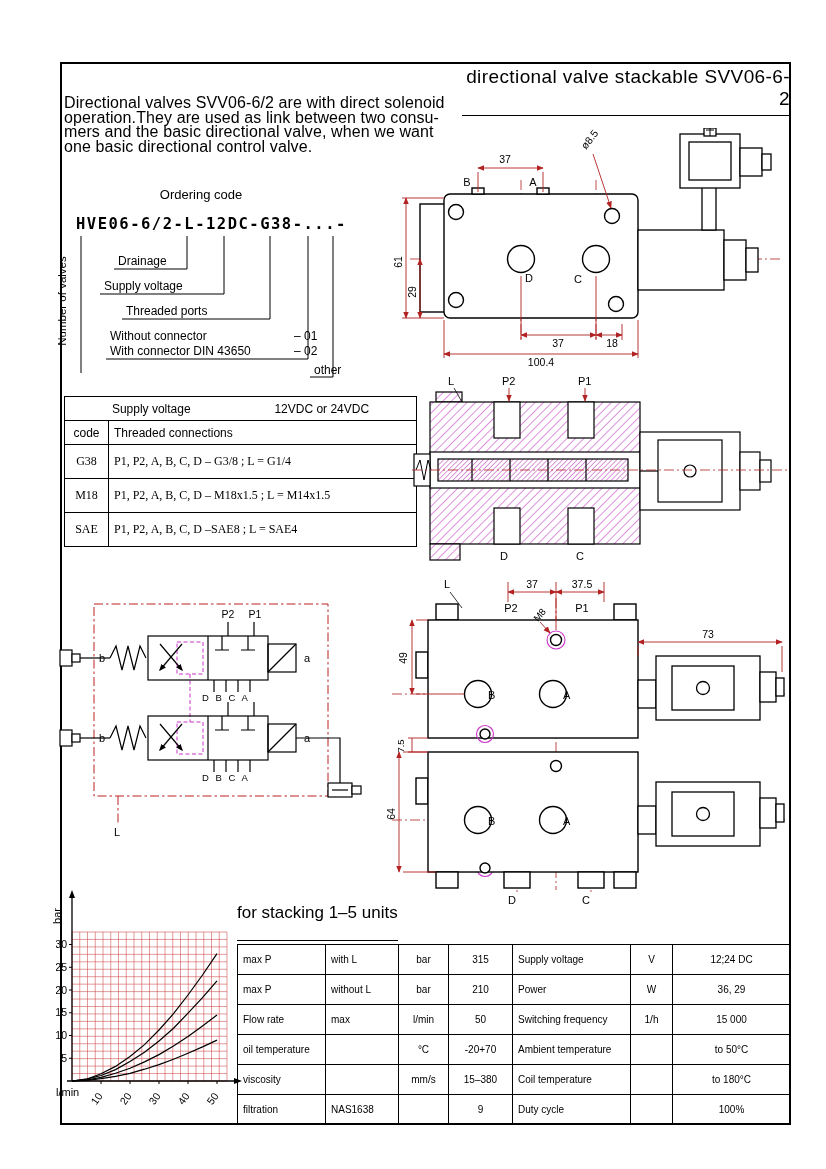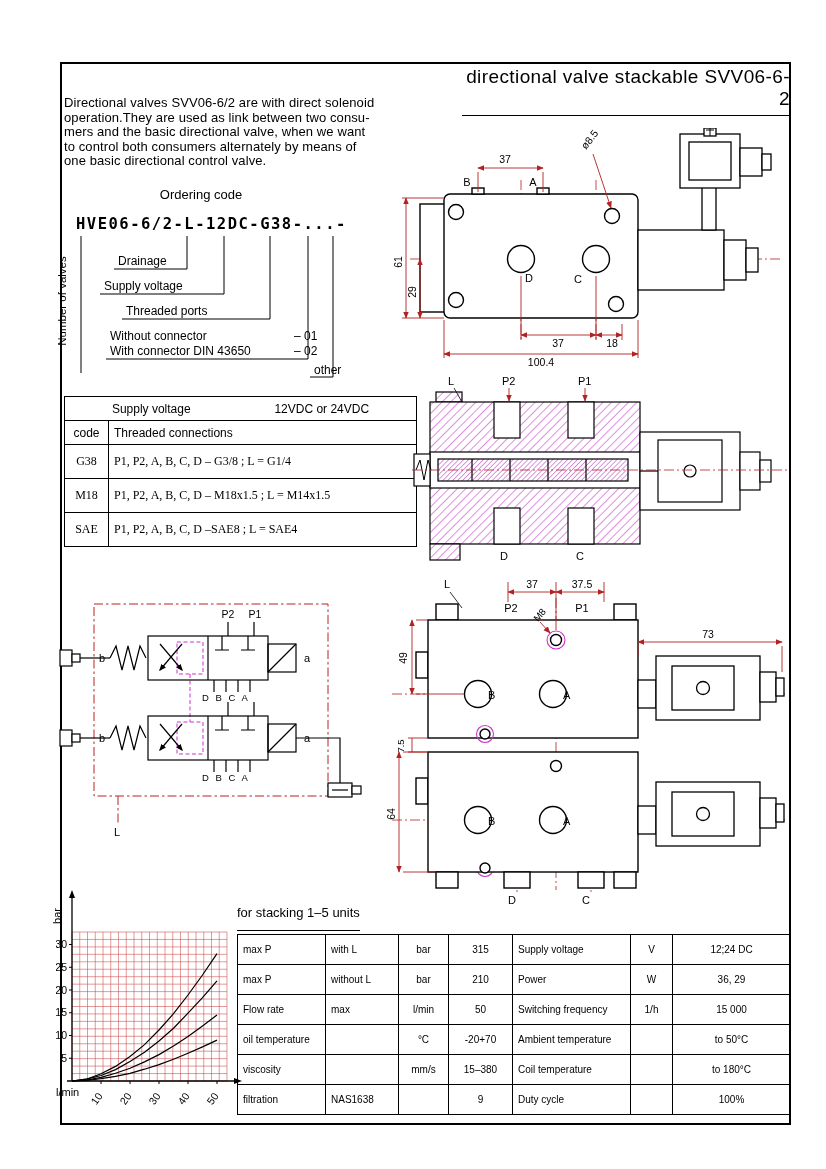--- a/index.html
+++ b/index.html
@@ -2,32 +2,32 @@
 <html><head>
 <meta charset="utf-8">
 <style>
   * { margin:0; padding:0; box-sizing:border-box; }
   html,body { background:#fff; }
   body { width:826px; height:1169px; position:relative; font-family:"Liberation Sans",sans-serif; color:#000; overflow:hidden; }
   .abs { position:absolute; }
   .page-frame { position:absolute; left:60px; top:62px; width:731px; height:1063px; border:2px solid #000; }
   .page-title-wrap { left:462px; top:66px; width:328px; text-align:right; border-bottom:1.6px solid #000; padding-bottom:5px; }
   .page-title { font-size:19px; letter-spacing:0.4px; }
-  .intro { left:64px; top:96px; font-size:13px; line-height:14.6px; letter-spacing:0.1px; }
+  .intro { left:64px; top:96px; font-size:16px; line-height:14.6px; letter-spacing:0.1px; }
   svg text { font-family:"Liberation Sans",sans-serif; fill:#000; }
   .code-text { font-family:"DejaVu Sans Mono",monospace; font-weight:bold; font-size:15.5px; letter-spacing:1.5px; }
   .supply-table { border-collapse:collapse; }
   .supply-table td { border:1px solid #000; font-size:12px; padding:1px 5px; vertical-align:middle; }
   .supply-table .c-code { width:44px; text-align:center; }
   .supply-table .c-desc { width:308px; }
   .supply-table .c-center { }
   .supply-table .h24 td { height:24px; }
   .supply-table .h34 td { height:34px;font-family:Liberation Serif, serif; }
   .sv-head { display:flex; justify-content:space-around; }
-  .specs-title { display:inline-block; font-size:13px; border-bottom:1px solid #000; padding-bottom:10px; margin-bottom:3px; }
+  .specs-title { display:inline-block; font-size:17px; border-bottom:1px solid #000; padding-bottom:17px; margin-bottom:3px; }
   .specs-table { border-collapse:collapse; table-layout:fixed; }
   .specs-table td { border:1px solid #000; font-size:10px; line-height:13.5px; padding:2px 5px; height:30px; vertical-align:middle; }
   .specs-table .cl { text-align:left; }
   .specs-table .cc { text-align:center; }
   .chart-wrap { left:56px; top:888px; width:186px; height:232px; }
   .chart-ylabel { position:absolute; left:-7px; top:22px; font-size:11px; transform:rotate(-90deg); }
   .chart-xlabel { position:absolute; left:0px; top:198px; font-size:11px; }
 </style>
 </head>
 <body>
@@ -35,21 +35,20 @@
 <div class="page-frame"></div>
 
 <div class="abs page-title-wrap">
   <span class="page-title">directional valve stackable SVV06-6-2</span>
 </div>
 
 <div class="abs intro">
   <div>Directional valves SVV06-6/2 are with direct solenoid</div>
   <div>operation.They are used as link between two consu-</div>
   <div>mers and the basic directional valve, when we want</div>
-  <div>to control both consumers alternately by means of</div>
   <div>one basic directional control valve.</div>
 </div>
 
 <svg class="abs" style="left:56px; top:186px;" width="352" height="202" viewBox="0 0 352 202">
   <g stroke="#000" stroke-width="1" fill="none">
     <path d="M25 50 V187"></path>
     <path d="M58 83 H131 V50"></path>
     <path d="M44 108 H168 V50"></path>
     <path d="M66 133 H214 V50"></path>
     <path d="M50 173 H252 V50"></path>

